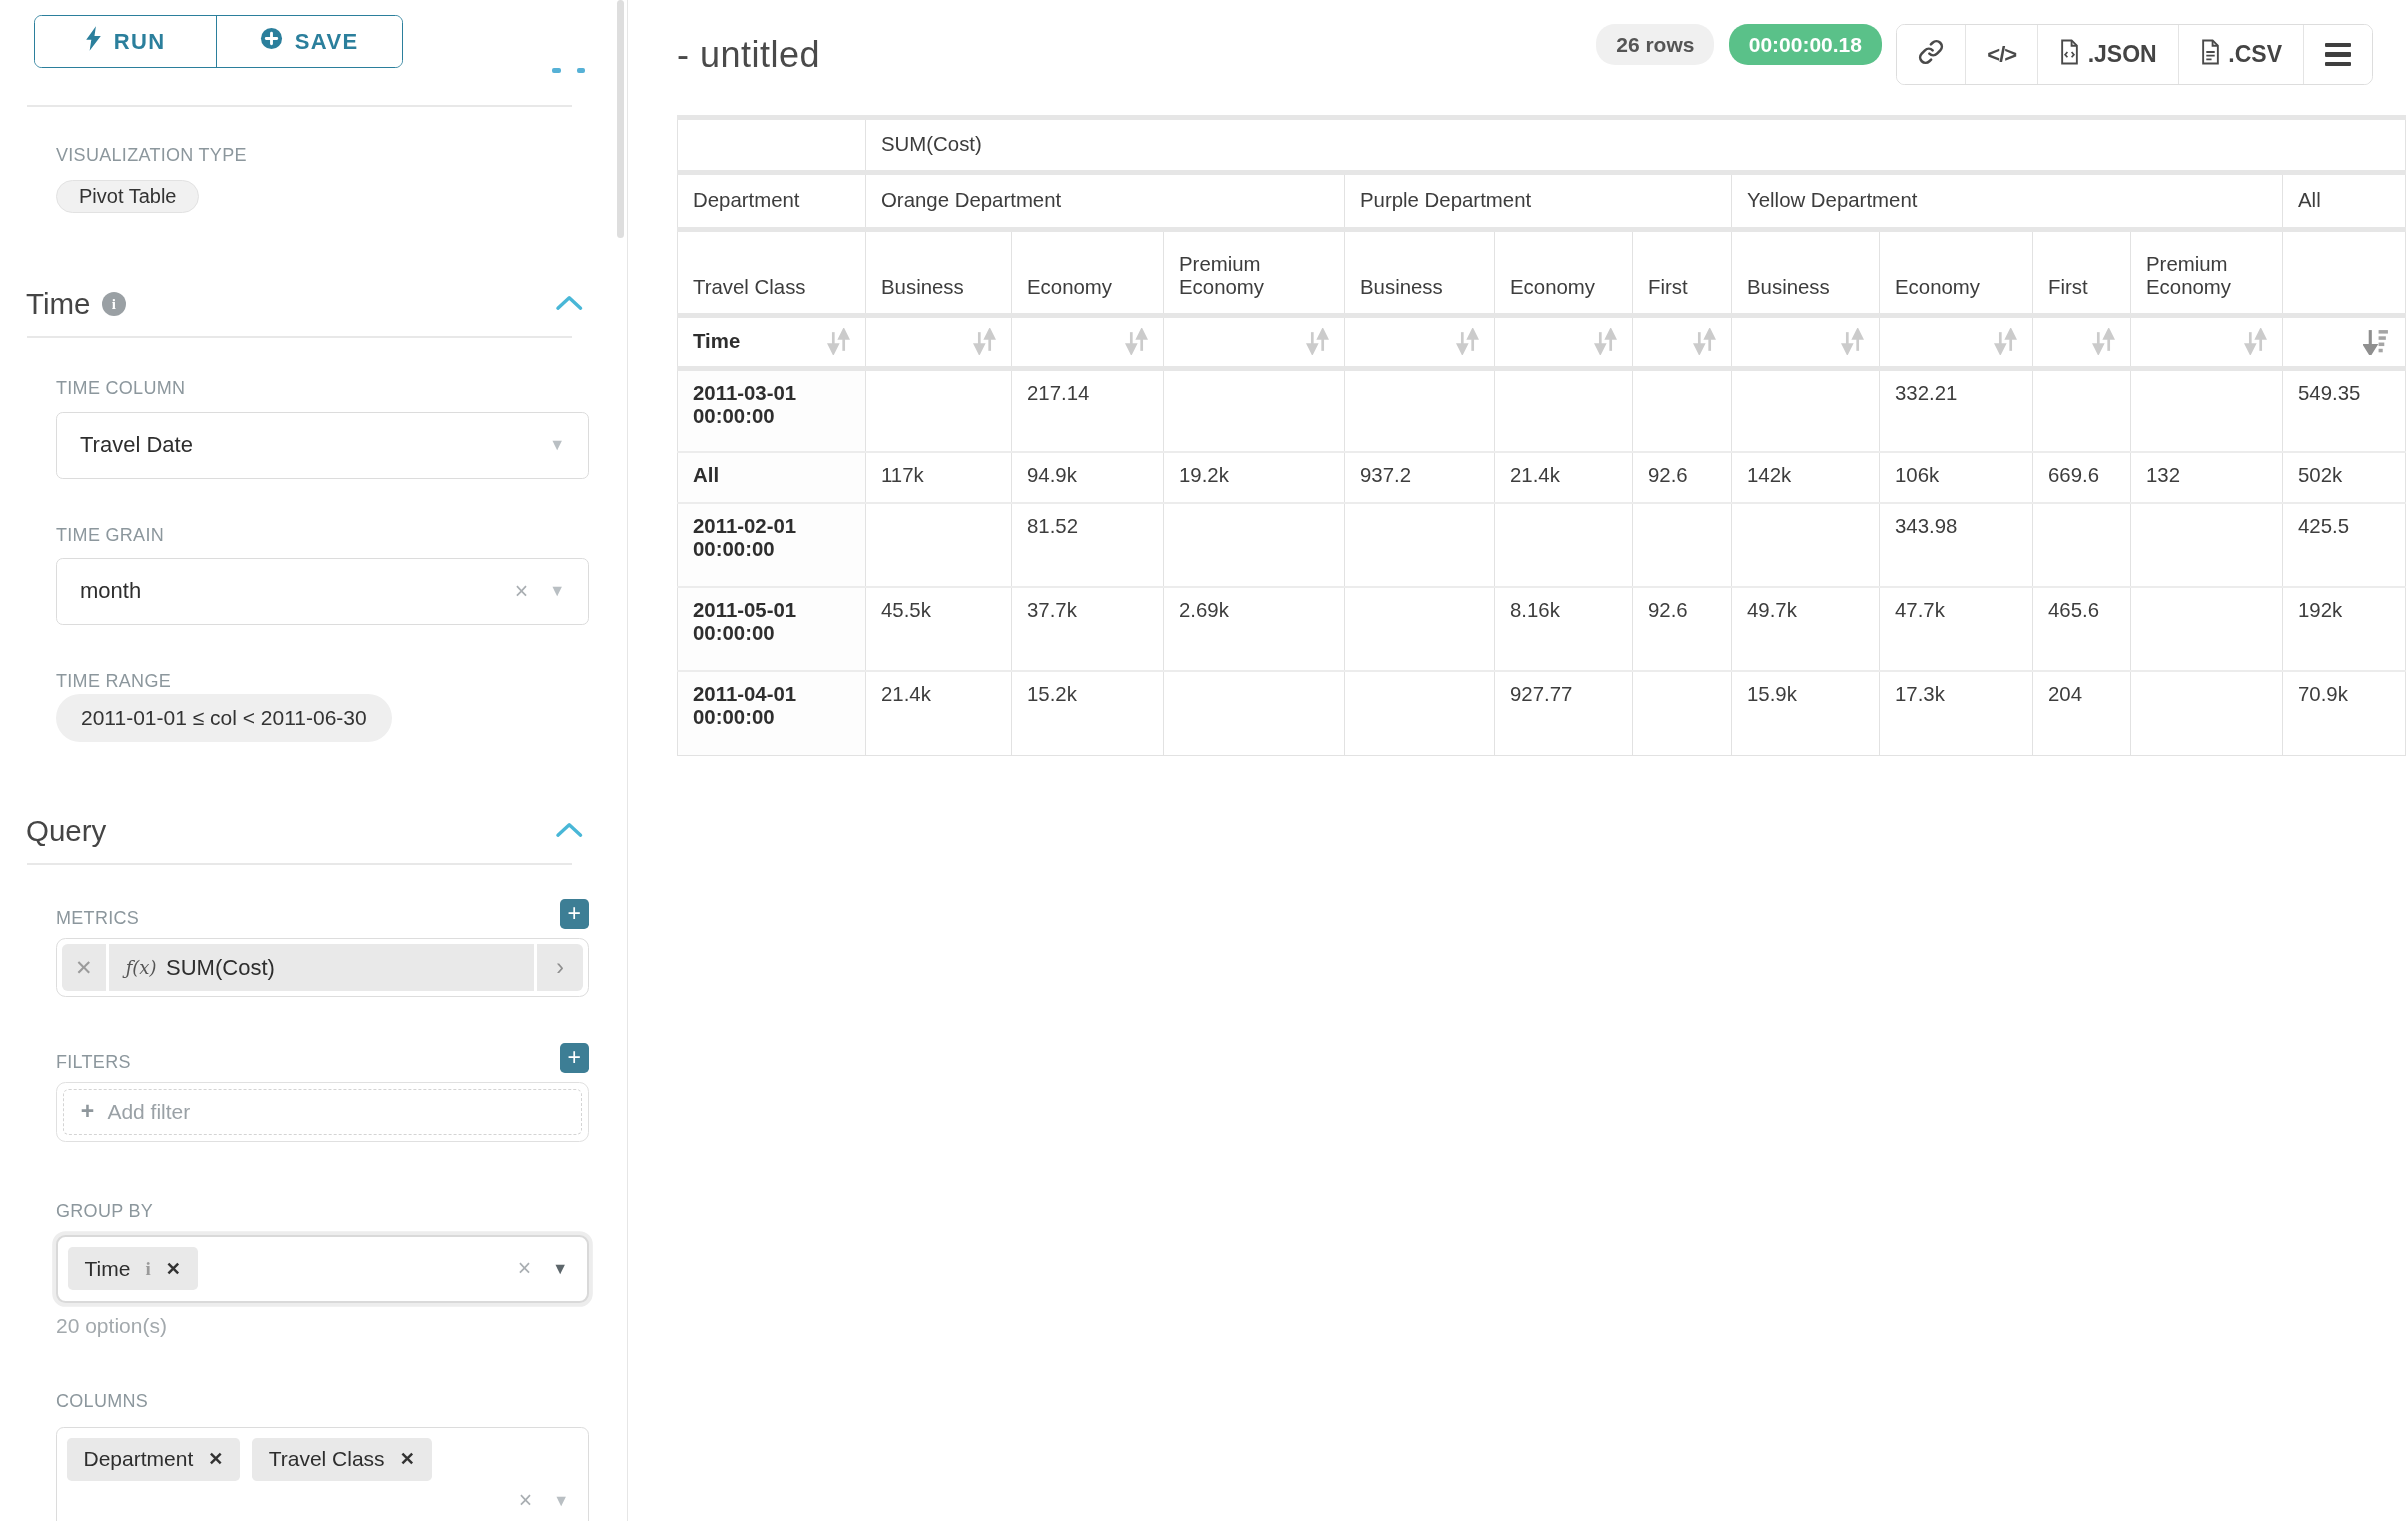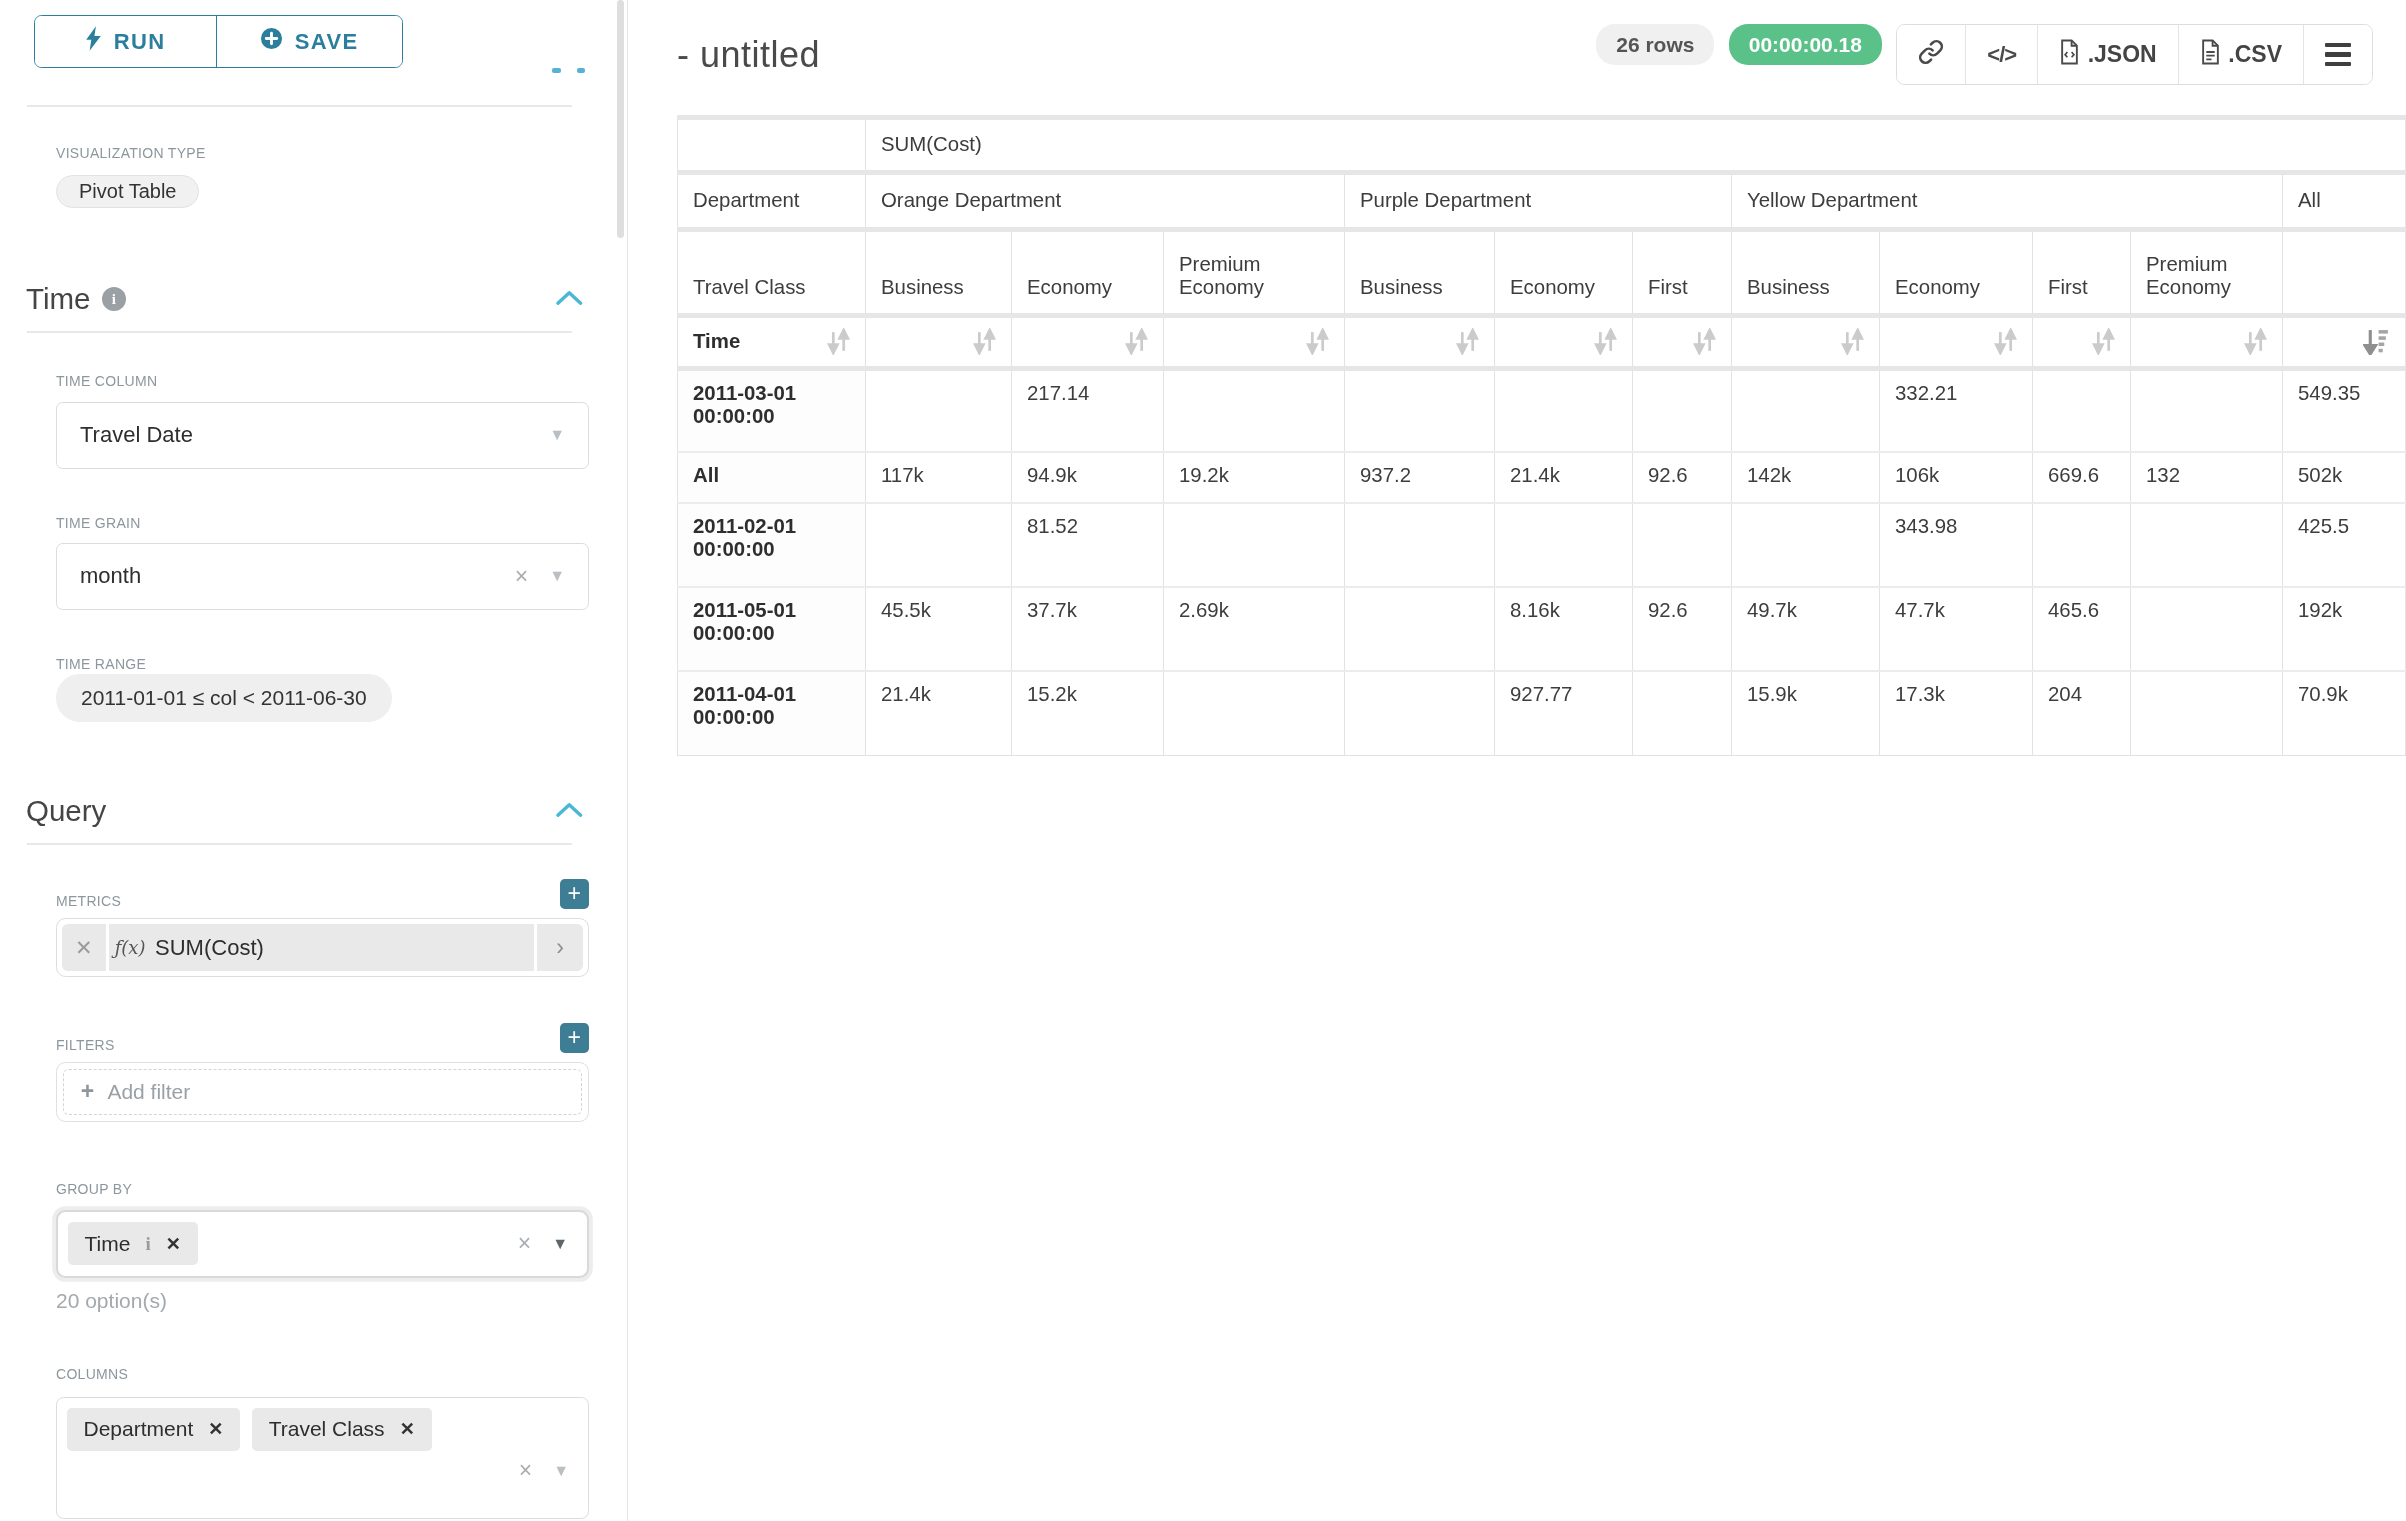--- a/index.html
+++ b/index.html
@@ -22,21 +22,21 @@
     background:#fff; border:none; color:#2b7f9c; font-family:inherit;
     font-size:22px; font-weight:700; letter-spacing:1.4px; height:51px; cursor:pointer; }
   .btn-run { width:181px; }
   .btn-save { width:186px; border-left:1.9px solid #2b7f9c !important; }
   .top-dots { position:absolute; top:68px; left:552px; z-index:3; display:flex; gap:16px; }
   .top-dots i { width:8.6px; height:4.8px; background:#56b1d6; border-radius:1.9px; display:block; }
   .side-top .divider { position:absolute; left:27px; right:55px; bottom:0; }
 
   .divider { height:1.9px; background:#e8e8e8; }
 
-  .label { font-size:14px; color:#8c979d; letter-spacing:0.3px; font-weight:400; }
+  .label { font-size:18px; color:#8c979d; letter-spacing:0.3px; font-weight:400; }
   .section-head { display:flex; align-items:center; padding:0 44px 0 26px; }
   .section-title { font-size:29.5px; color:#454545; font-weight:400; }
   .chev-up { margin-left:auto; }
 
   .info-circle { display:inline-flex; align-items:center; justify-content:center;
     width:24px; height:24px; border-radius:50%; background:#9aa0a4; color:#fff;
     font-size:15px; font-weight:700; font-family:"Liberation Serif", serif;
     margin-left:11.4px; }
 
   .field { margin-left:56px; width:533px; }
@@ -53,21 +53,21 @@
     font-size:21px; color:#333; }
 
   .field-row { display:flex; align-items:flex-end; margin-left:56px; width:533px; }
   .plus-btn { margin-left:auto; width:29.5px; height:29.5px; border-radius:4.8px; background:#3d7e95;
     color:#fff; font-size:23px; line-height:27.6px; text-align:center; border:none; cursor:pointer; }
 
   .metric-box { margin-top:9.5px; border:1px solid #ddd; border-radius:9.5px; padding:4.8px;
     display:flex; gap:2.9px; height:59px; }
   .metric-box .seg { background:#e9e9e9; display:flex; align-items:center; justify-content:center; }
   .seg-x { width:44px; border-radius:5.7px 0 0 5.7px; color:#9b9b9b; font-size:21px; }
-  .seg-main { flex:1; justify-content:flex-start !important; padding-left:6px; gap:9.5px;
+  .seg-main { flex:1; justify-content:flex-start !important; padding-left:17px; gap:9.5px;
     font-size:22px; color:#2e2e2e; }
   .fx { font-family:"DejaVu Serif", serif; font-style:italic; font-size:18px; color:#555; }
   .seg-arrow { width:46px; border-radius:0 5.7px 5.7px 0; color:#8f8f8f; font-size:23px; }
 
   .addfilter-outer { margin-top:9.5px; border:1px solid #e0e0e0; border-radius:9.5px; padding:5.7px; }
   .addfilter-inner { border:1.9px dashed #d4d4d4; border-radius:5.7px; height:46px;
     display:flex; align-items:center; padding-left:17px; gap:13.3px;
     color:#9aa1a6; font-size:21px; }
   .addfilter-inner .plus-sign { color:#8f979c; font-size:23px; font-weight:700; }
 

